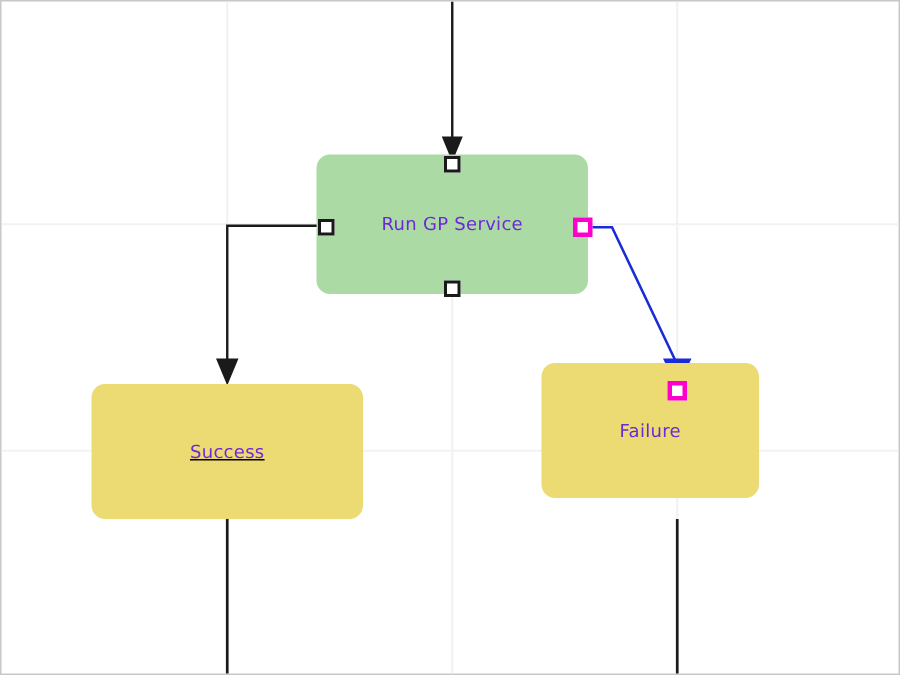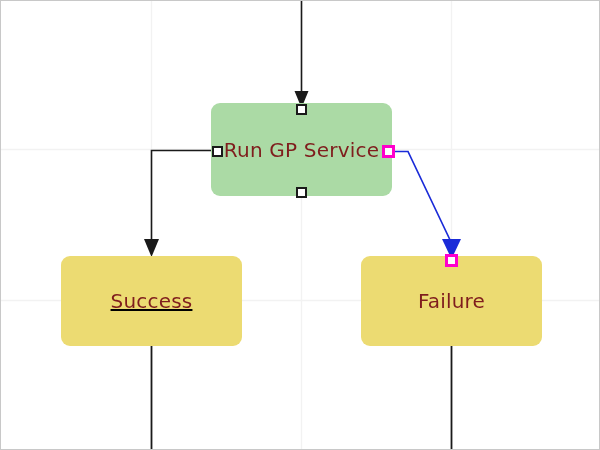--- a/index.html
+++ b/index.html
@@ -36,22 +36,22 @@
     position: absolute;
     box-sizing: border-box;
     border-radius: 9px;
     display: flex;
     align-items: center;
     justify-content: center;
     text-align: center;
   }
   .node-label {
     font-family: "DejaVu Sans", sans-serif;
-    font-size: 20px;
-    color: #7f1d1d;
+    font-size: 12px;
+    color: #6d28d9;
     letter-spacing: 0.2px;
     line-height: 1.2;
     user-select: none;
     white-space: nowrap;
   }
   .node-green { background: #abdaa5; }
   .node-yellow { background: #ecdb72; }
 
   .port {
     position: absolute;
@@ -111,21 +111,21 @@
   <div class="node-layer">
 
     <div class="node node-green" style="left:210px; top:102px; width:181px; height:93px;">
       <span class="node-label">Run GP Service</span>
     </div>
 
     <div class="node node-yellow" style="left:60px; top:255px; width:181px; height:90px;text-decoration:underline;">
       <span class="node-label">Success</span>
     </div>
 
-    <div class="node node-yellow" style="left:360px; top:255px; width:181px; height:90px;">
+    <div class="node node-yellow" style="left:360px; top:241px; width:145px; height:90px;">
       <span class="node-label">Failure</span>
     </div>
   </div>
 
   <div class="port-layer">
     <div class="port port-default" style="left:294.5px; top:102.5px;"></div>
 
     <div class="port port-default" style="left:210.5px; top:144.5px;"></div>
 
     <div class="port port-default" style="left:294.5px; top:185.5px;"></div>

